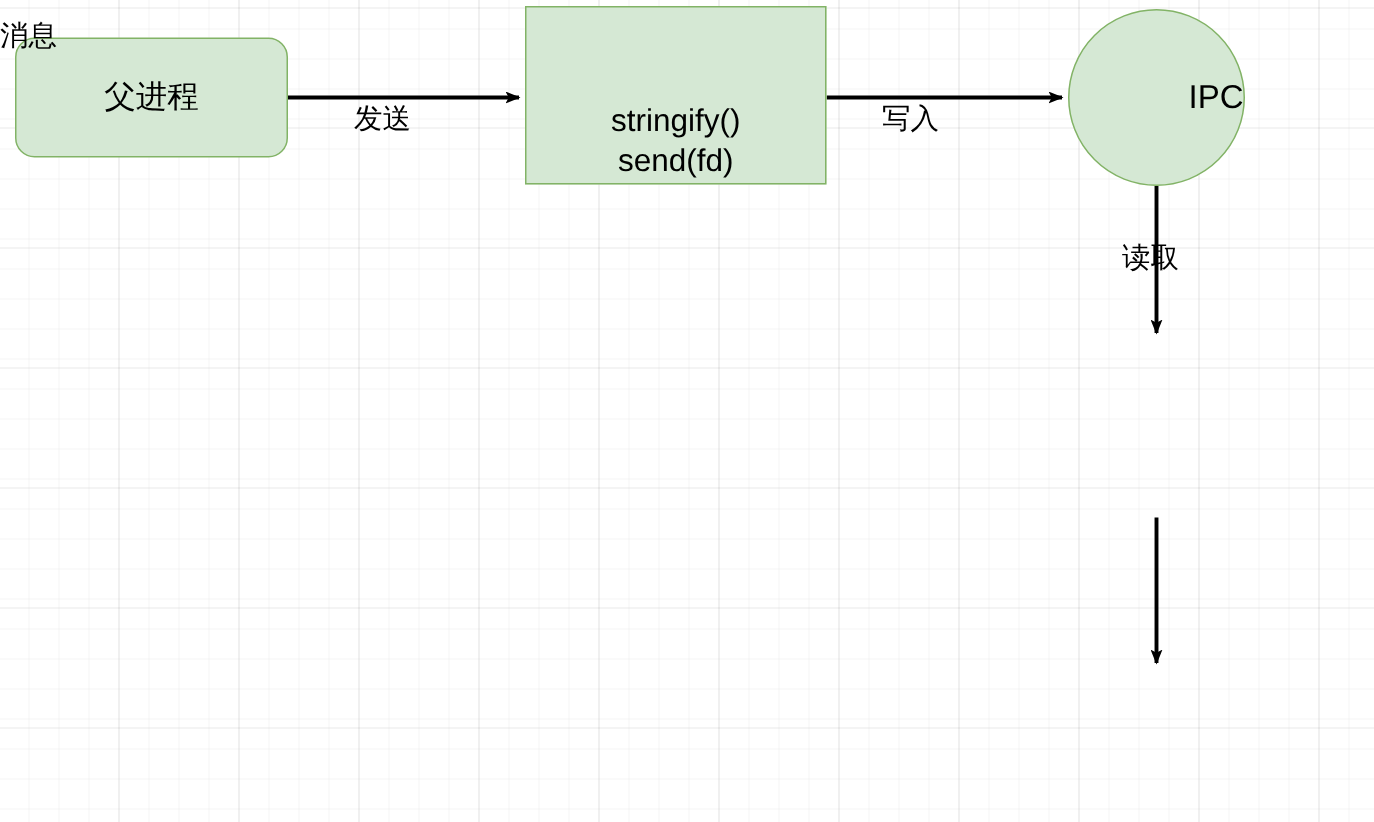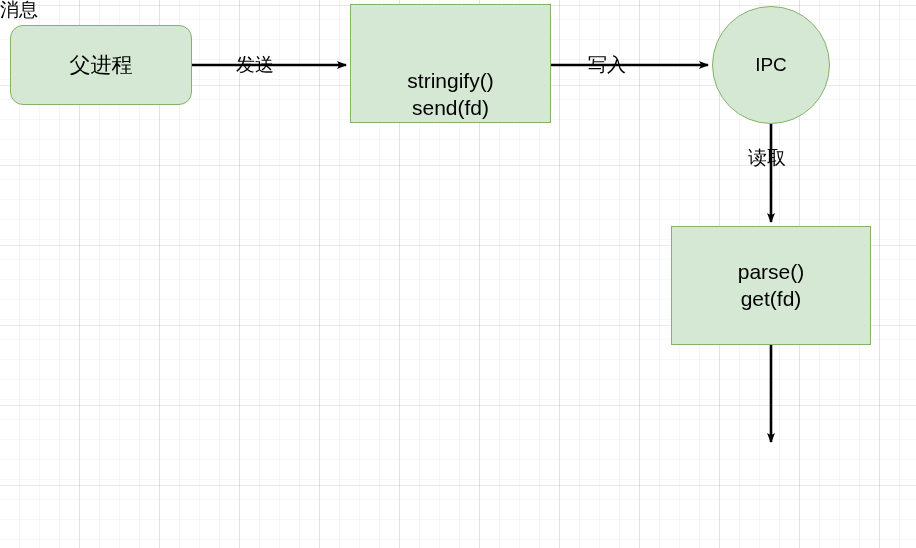--- a/index.html
+++ b/index.html
@@ -56,21 +56,22 @@
     font-size: 21px;
     text-align: right;
   }
   #node-stringify {
     left: 350px; top: 4px; width: 201px; height: 119px;
     font-size: 21px;
     align-items: flex-end;
   }
   #node-ipc {
     left: 712px; top: 6px; width: 118px; height: 118px;
-    font-size: 19px;
+    font-size: 22px;
+    justify-content: flex-end;
   }
   #node-parse {
     left: 671px; top: 226px; width: 200px; height: 119px;
     font-size: 21px;
   }
   #node-child {
     left: 681px; top: 446px; width: 181px; height: 79px;
     font-size: 21px;
   }
   #node-note {
@@ -78,20 +79,21 @@
     font-size: 20px;
   }
 
   .edge-label {
     position: absolute;
     color: #000000;
     font-size: 19px;
     line-height: 1;
     white-space: nowrap;
     background: transparent;
+    margin-top: 15px;
   }
   #label-send   { left: 236px; top: 55px; }
   #label-write  { left: 588px; top: 55px; }
   #label-read   { left: 748px; top: 148px; }
 </style>
 </head>
 <body>
 
 <div id="canvas">
 
@@ -117,24 +119,20 @@
 
   <div class="node" id="node-stringify">
     <span>stringify()
 send(fd)</span>
   </div>
 
   <div class="node node-circle" id="node-ipc">
     <span>IPC</span>
   </div>
 
-  <div class="node" id="node-parse">
-    <span>parse()
-get(fd)</span>
-  </div>
 
 
 
   <div class="edge-label" id="label-send">发送</div>
 
   <div class="edge-label" id="label-write">写入</div>
 
   <div class="edge-label" id="label-read">读取</div>
 
   <div class="edge-label" id="label-message">消息</div>

